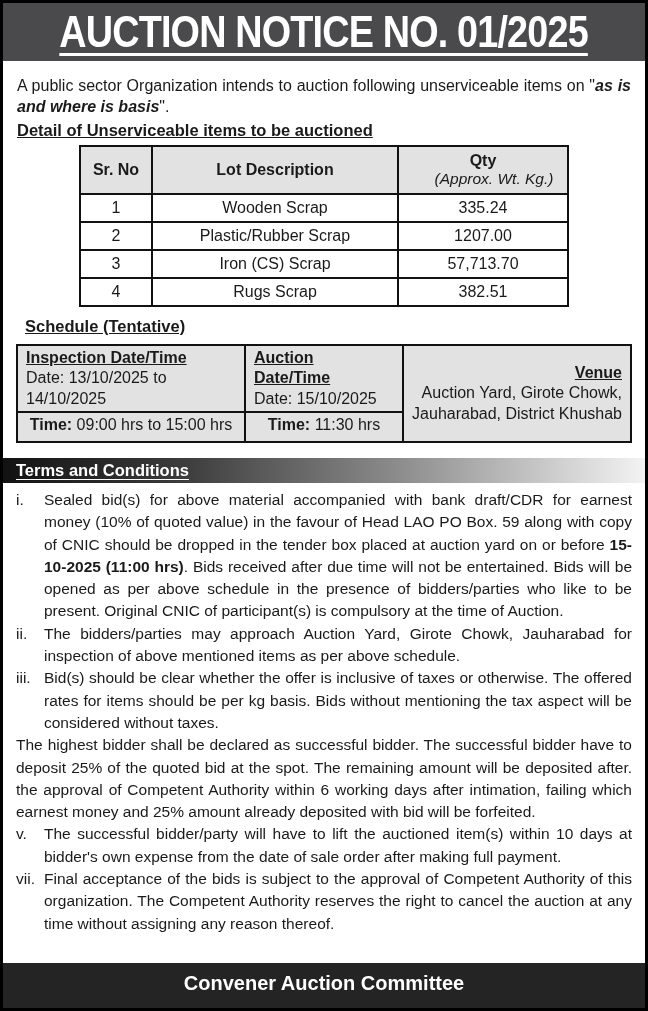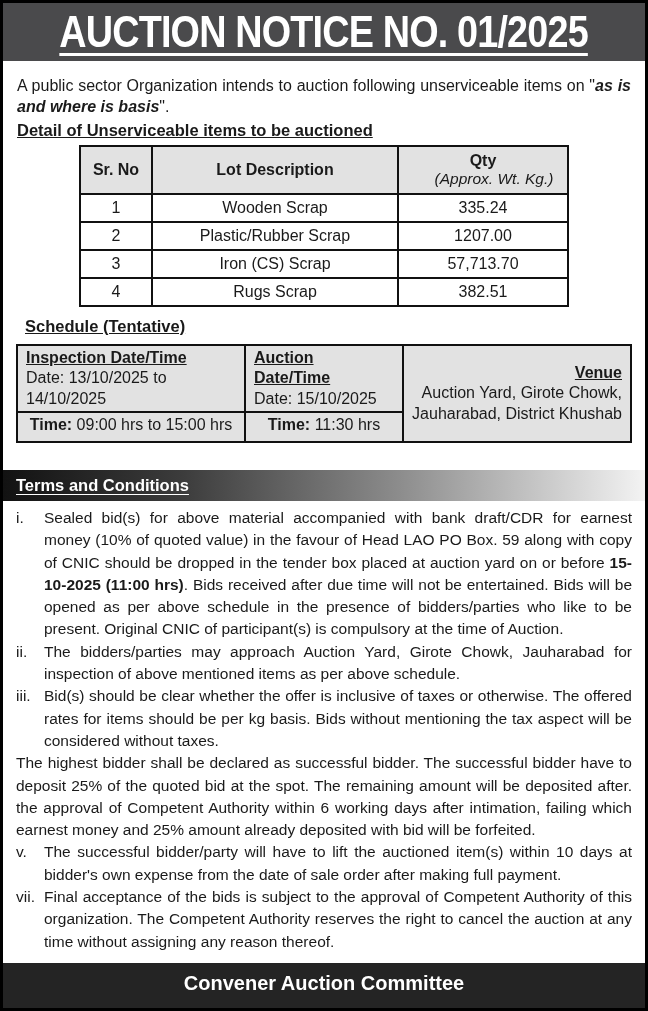--- a/index.html
+++ b/index.html
@@ -46,21 +46,21 @@
   .schedule-table td{
     background:var(--cell-bg,#e2e2e2);border:2px solid #111;
     padding:2px 8px;font-size:16px;line-height:1.28;vertical-align:top;
   }
   .cell-title{font-weight:bold;text-decoration:underline;}
   .venue-cell{text-align:right;vertical-align:middle !important;}
   .time-cell{height:24px;text-align:center;}
   .time-center{text-align:center;}
   
   .terms-bar{
-    margin-top:19px;height:31px;flex:none;
+    margin-top:7px;height:25px;flex:none;
     background:linear-gradient(90deg,#121212 0%,#3c3c3c 28%,#8d8d8d 62%,#f3f3f3 100%);
     display:flex;align-items:center;padding-left:13px;
   }
   .terms-bar span{
     color:#fff;font-weight:bold;font-size:16.5px;
     text-decoration:underline;text-underline-offset:3px;
   }
   
   .terms-list{padding:6px 13px 0 13px;}
   .term{display:flex;font-size:15.5px;line-height:22.3px;}

